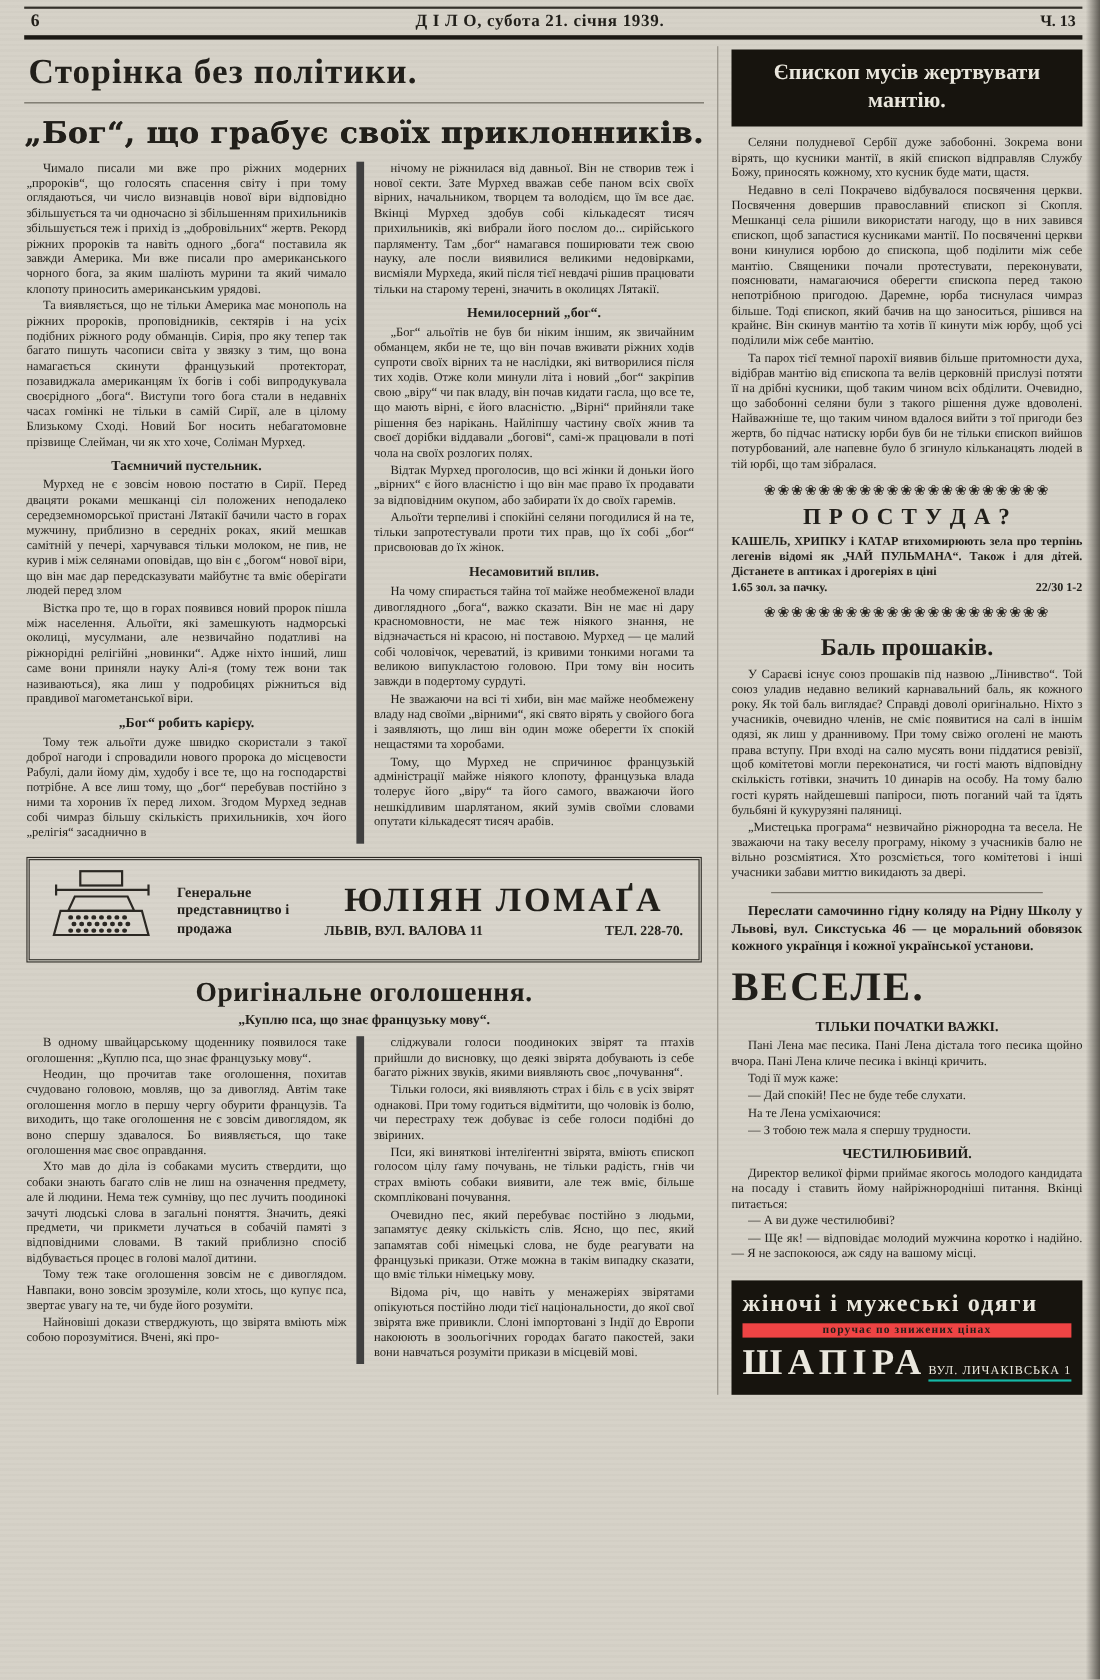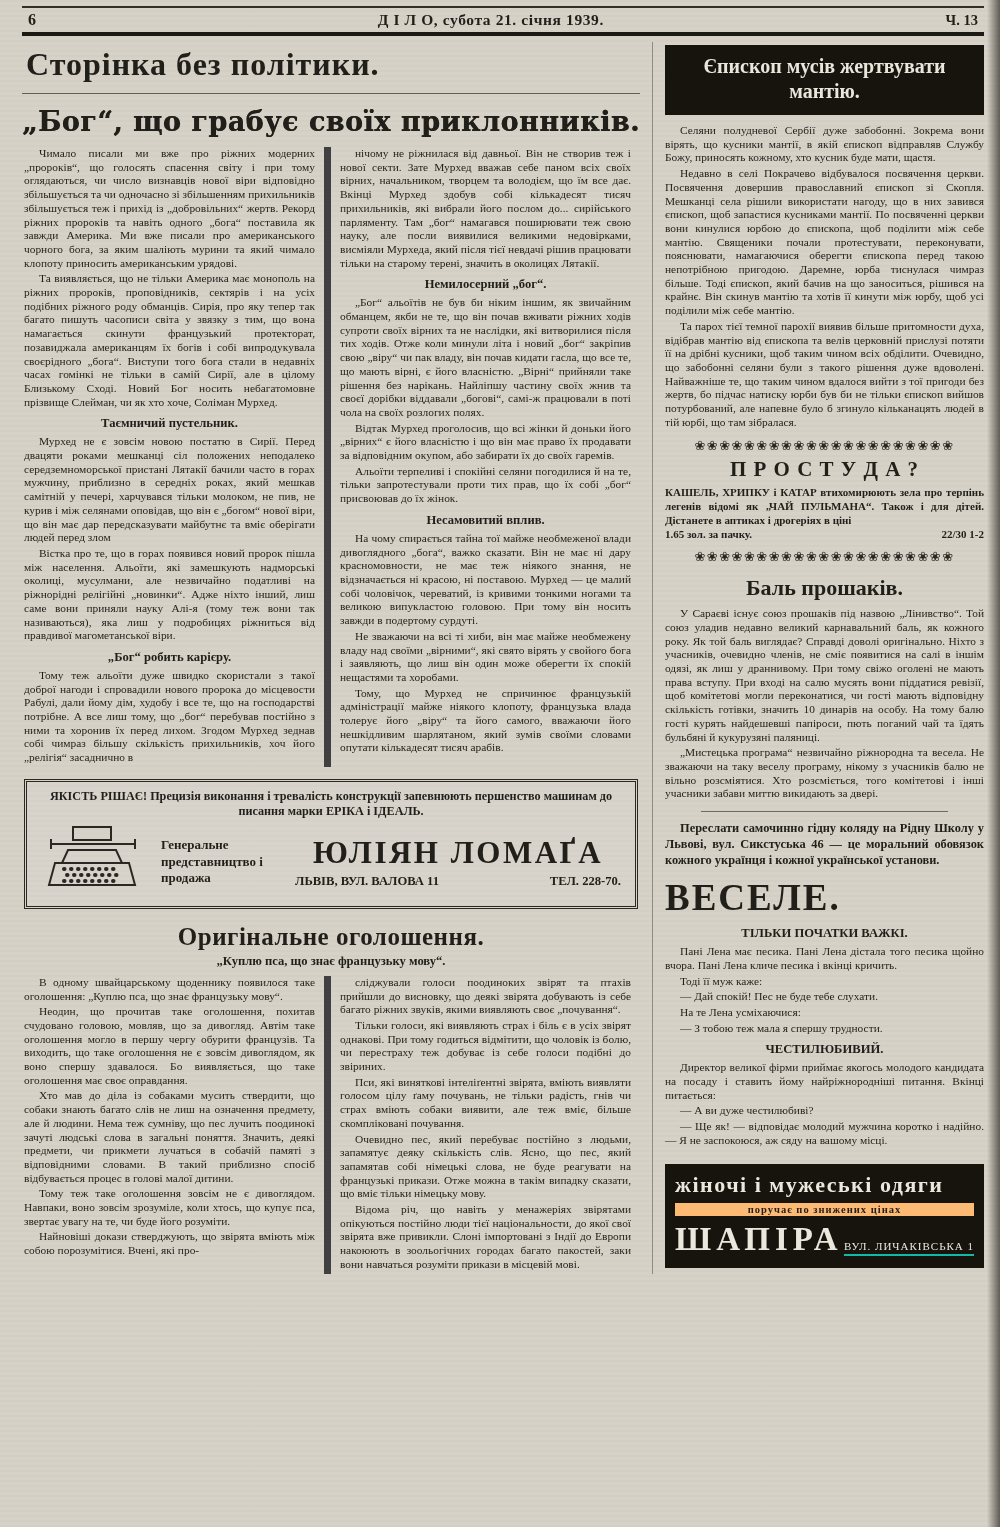--- a/index.html
+++ b/index.html
@@ -59,21 +59,21 @@
   .pr-body{font-size:11px;font-weight:bold;line-height:13.6px;text-align:justify;margin:0;}
   .pr-row{display:flex;justify-content:space-between;font-size:11px;font-weight:bold;margin-top:1px;}
   .bal-title{text-align:center;font-size:22px;font-weight:bold;margin:10px 0 6px;}
   .rule-thin{border:none;border-top:1px solid #6f6b61;margin:10px 36px 8px;}
   .notice{font-weight:bold;font-size:12.4px;line-height:16px;text-align:justify;text-indent:15px;margin:4px 0 8px;}
   .vesele-title{font-size:37px;font-weight:bold;letter-spacing:2px;margin:6px 0 4px;}
 
   
   .shapira{background:#17140e;color:#eae7dd;margin-top:16px;padding:8px 10px 10px;}
   .sh-line1{font-weight:bold;font-size:22px;text-align:left;letter-spacing:1.5px;white-space:nowrap;}
-  .sh-line2{background:#fdba74;color:#211f1a;text-align:center;font-size:10.5px;letter-spacing:1px;
+  .sh-line2{background:#ef4444;color:#211f1a;text-align:center;font-size:10.5px;letter-spacing:1px;
     margin:5px 0;padding:1px 0;font-weight:bold;}
   .sh-row{display:flex;justify-content:space-between;align-items:baseline;}
   .sh-name{font-size:33px;font-weight:bold;letter-spacing:5px;}
   .sh-addr{font-size:11px;border-bottom:2px solid #14b8a6;padding-bottom:2px;letter-spacing:1px;}
 
   .edge-shadow{position:absolute;top:0;right:0;width:13px;height:100%;
     background:linear-gradient(to right, rgba(55,52,46,0) 0%, rgba(55,52,46,0.75) 100%);pointer-events:none;}
 </style>
 </head>
 <body>
@@ -123,21 +123,20 @@
           <h4 class="subhead">Несамовитий вплив.</h4>
           <div>
               <p class="para">На чому спирається тайна тої майже необмеженої влади дивоглядного „бога“, важко сказати. Він не має ні дару красномовности, не має теж ніякого знання, не відзначається ні красою, ні поставою. Мурхед — це малий собі чоловічок, череватий, із кривими тонкими ногами та великою випукластою головою. При тому він носить завжди в подертому сурдуті.</p>
               <p class="para">Не зважаючи на всі ті хиби, він має майже необмежену владу над своїми „вірними“, які свято вірять у свойого бога і заявляють, що лиш він один може оберегти їх спокій нещастями та хоробами.</p>
               <p class="para">Тому, що Мурхед не спричинює французькій адміністрації майже ніякого клопоту, французька влада толерує його „віру“ та його самого, вважаючи його нешкідливим шарлятаном, який зумів своїми словами опутати кількадесят тисяч арабів.</p>
             </div>
         </div>
       </div>
 
       <div class="adbox">
-        <div class="ad-head">ЯКІСТЬ РІШАЄ! Прецизія виконання і тревалість конструкції запевнюють першенство машинам до писання марки ЕРІКА і ІДЕАЛЬ.</div>
         <div class="ad-main">
           <span>
             <svg width="112" height="72" viewBox="0 0 112 72" aria-hidden="true">
               <g fill="none" stroke="#2b2823" stroke-width="2">
                 <rect x="36" y="3" width="38" height="13" fill="#d6d2c8"></rect>
                 <line x1="14" y1="20" x2="98" y2="20"></line>
                 <line x1="14" y1="15" x2="14" y2="25"></line>
                 <line x1="98" y1="15" x2="98" y2="25"></line>
                 <path d="M31 26 L79 26 L85 39 L25 39 Z"></path>
                 <path d="M18 39 L92 39 L98 61 L12 61 Z"></path>
@@ -170,21 +169,21 @@
               <p class="para">Неодин, що прочитав таке оголошення, похитав счудовано головою, мовляв, що за дивогляд. Автім таке оголошення могло в першу чергу обурити французів. Та виходить, що таке оголошення не є зовсім дивоглядом, як воно спершу здавалося. Бо виявляється, що таке оголошення має своє оправдання.</p>
               <p class="para">Хто мав до діла із собаками мусить ствердити, що собаки знають багато слів не лиш на означення предмету, але й людини. Нема теж сумніву, що пес лучить поодинокі зачуті людські слова в загальні поняття. Значить, деякі предмети, чи прикмети лучаться в собачій памяті з відповідними словами. В такий приблизно спосіб відбувається процес в голові малої дитини.</p>
               <p class="para">Тому теж таке оголошення зовсім не є дивоглядом. Навпаки, воно зовсім зрозуміле, коли хтось, що купує пса, звертає увагу на те, чи буде його розуміти.</p>
               <p class="para">Найновіші докази стверджують, що звірята вміють між собою порозумітися. Вчені, які про-</p>
             </div>
         </div>
         <div class="tcol">
           <div>
               <p class="para">сліджували голоси поодиноких звірят та птахів прийшли до висновку, що деякі звірята добувають із себе багато ріжних звуків, якими виявляють своє „почування“.</p>
               <p class="para">Тільки голоси, які виявляють страх і біль є в усіх звірят однакові. При тому годиться відмітити, що чоловік із болю, чи перестраху теж добуває із себе голоси подібні до звіриних.</p>
-              <p class="para">Пси, які виняткові інтеліґентні звірята, вміють виявляти голосом цілу ґаму почувань, не тільки радість, гнів чи страх вміють собаки виявити, але теж вміє, більше скомпліковані почування.</p>
+              <p class="para">Пси, які виняткові інтеліґентні звірята, вміють єпископ голосом цілу ґаму почувань, не тільки радість, гнів чи страх вміють собаки виявити, але теж вміє, більше скомпліковані почування.</p>
               <p class="para">Очевидно пес, який перебуває постійно з людьми, запамятує деяку скількість слів. Ясно, що пес, який запамятав собі німецькі слова, не буде реагувати на французькі прикази. Отже можна в такім випадку сказати, що вміє тільки німецьку мову.</p>
               <p class="para">Відома річ, що навіть у менажеріях звірятами опікуються постійно люди тієї національности, до якої свої звірята вже привикли. Слоні імпортовані з Індії до Европи накоюють в зоольогічних городах багато пакостей, заки вони навчаться розуміти прикази в місцевій мові.</p>
             </div>
         </div>
       </div>
     </section>
 
     <aside class="right-sec">
 
       <div class="inv-head">Єпископ мусів жертвувати мантію.</div>

